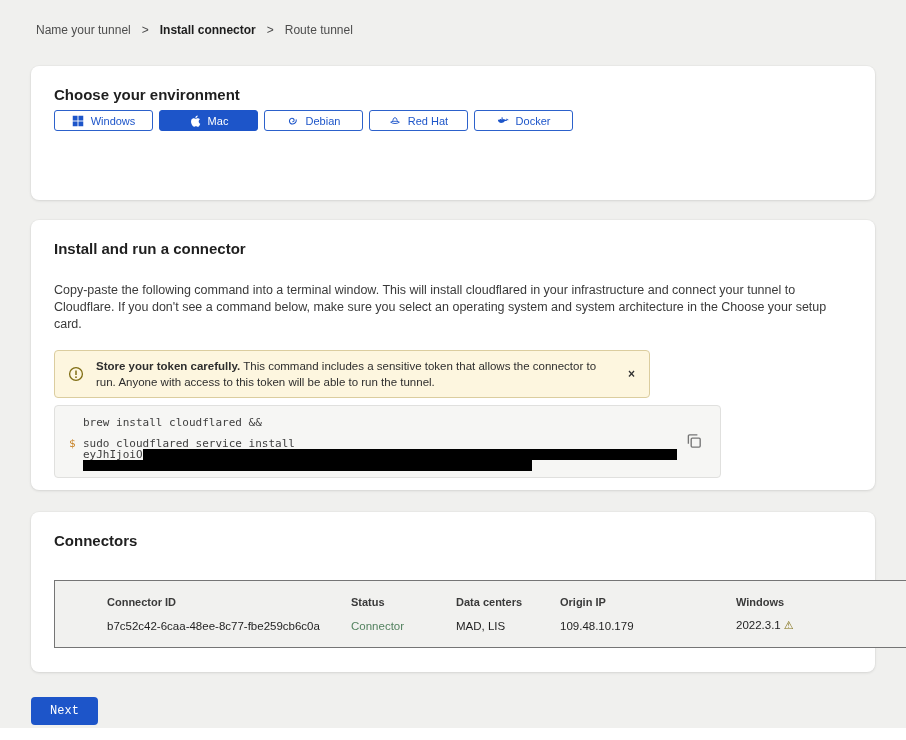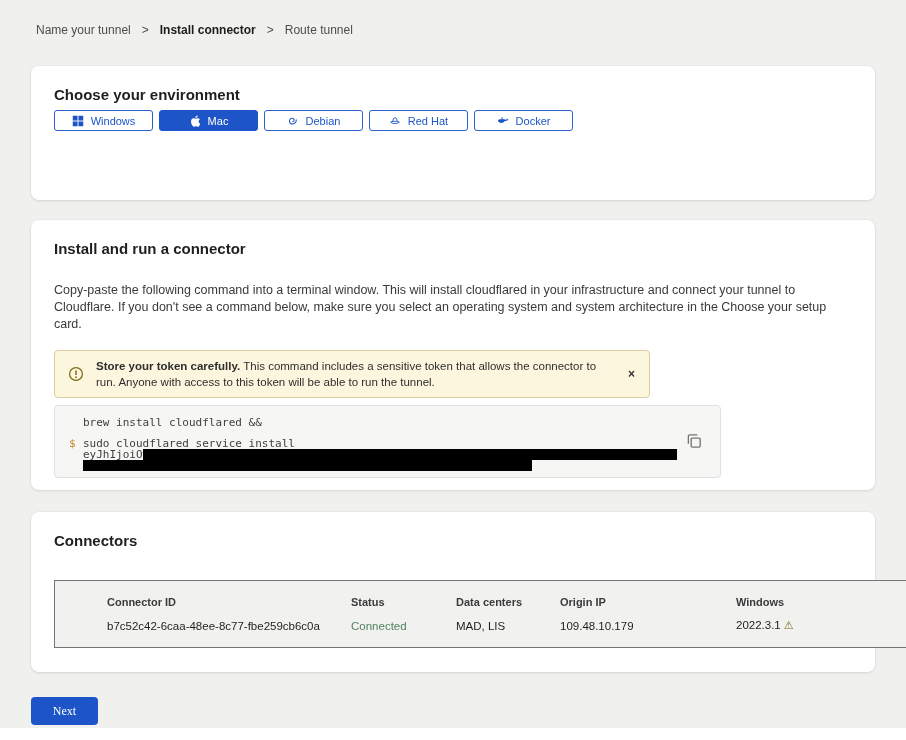--- a/index.html
+++ b/index.html
@@ -63,21 +63,21 @@
                 border: 1px solid #757575; padding: 15px 0 0 52px; }
   .t-row { display: grid; grid-template-columns: 244px 105px 104px 176px 1fr; align-items: center; }
   .t-row.head { font-size: 11px; font-weight: bold; color: #3a3a3a; }
   .t-row.vals { margin-top: 11px; font-size: 11.5px; color: #1f1f1f; }
   .status-connected { color: #53825f; }
   .warn-glyph { color: #7f6d13; font-size: 11px; margin-left: 3px; }
 
   
   .next-btn { position: absolute; left: 31px; top: 697px; width: 67px; height: 28px;
               background: #1d55c9; color: #fff; border: none; border-radius: 4px;
-              font-size: 12px; font-family: Liberation Serif, serif; cursor: pointer; }
+              font-size: 12px; font-family: Liberation Mono, monospace; cursor: pointer; }
   .bottom-strip { position: absolute; left: 0; bottom: 0; width: 906px; height: 12px; background: #ffffff; }
 </style>
 </head>
 <body>
 
 <nav class="breadcrumb">
   <span class="crumb">Name your tunnel</span><span class="sep">&gt;</span><span class="crumb active">Install connector</span><span class="sep">&gt;</span><span class="crumb">Route tunnel</span>
 </nav>
 
 <section class="card" id="card-env">
@@ -172,21 +172,21 @@
   <div class="conn-table">
     <div class="t-row head">
       <span>Connector ID</span>
       <span>Status</span>
       <span>Data centers</span>
       <span>Origin IP</span>
       <span>Windows</span>
     </div>
     <div class="t-row vals">
       <span>b7c52c42-6caa-48ee-8c77-fbe259cb6c0a</span>
-      <span class="status-connected">Connected</span>
+      <span class="status-connected">Connector</span>
       <span>MAD, LIS</span>
       <span>109.48.10.179</span>
       <span><span>2022.3.1</span><span class="warn-glyph">⚠</span></span>
     </div>
   </div>
 </section>
 
 <button class="next-btn">Next</button>
 <div class="bottom-strip"></div>
 

